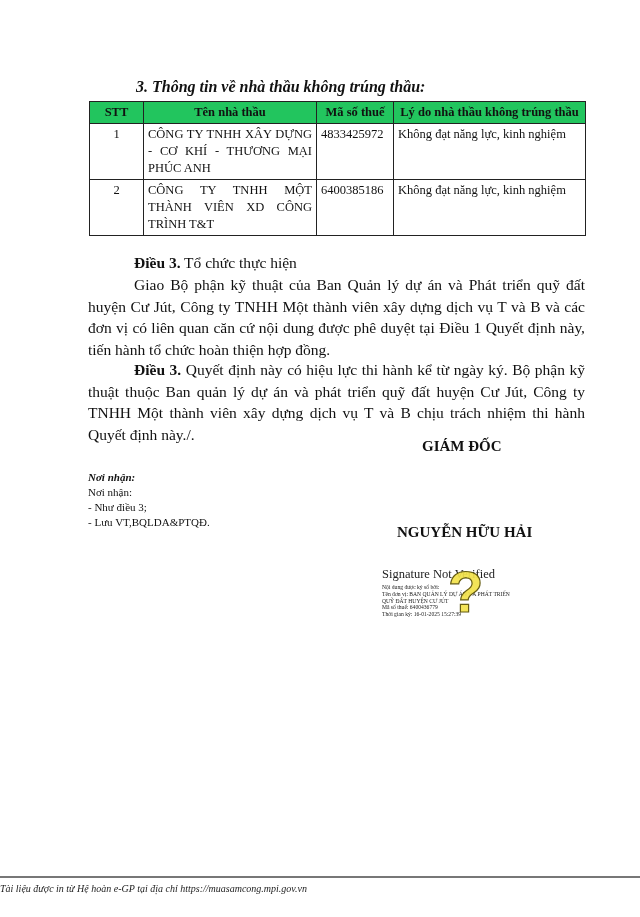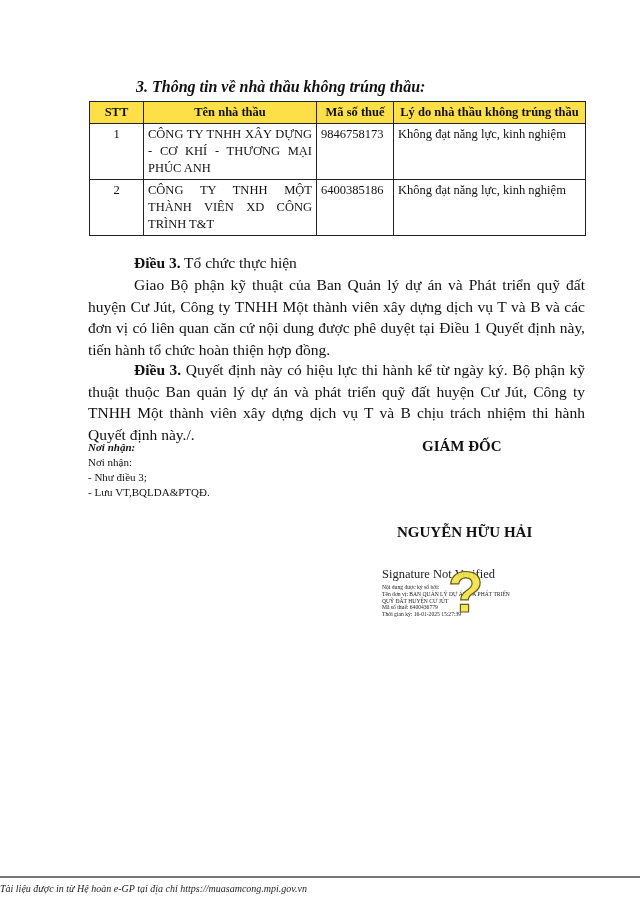--- a/index.html
+++ b/index.html
@@ -12,32 +12,32 @@
     left:136px; top:78px; font-size:16px; font-weight:bold; font-style:italic; margin:0;
   }
   table.bidders {
     position:absolute; left:89px; top:101px; width:496px;
     border-collapse:collapse; font-size:12.5px; table-layout:fixed;
   }
   table.bidders th, table.bidders td {
     border:1.3px solid #222; vertical-align:top; padding:2px 4px 2px 4px; line-height:17px;
   }
   table.bidders th {
-    background:#fde047; font-weight:bold; text-align:center; height:17px; padding-top:2px; padding-bottom:2px;
+    background:#22c55e; font-weight:bold; text-align:center; height:17px; padding-top:2px; padding-bottom:2px;
   }
   table.bidders td.stt { text-align:center; }
   table.bidders td.name { text-align:justify; text-align-last:left; letter-spacing:0; }
   table.bidders tr.row td { height:50px; }
   .para {
     left:88px; width:497px; font-size:15.5px; line-height:21.5px; text-align:justify; margin:0;
   }
   .indent { text-indent:46px; }
   .b { font-weight:bold; }
   .recv {
-    left:88px; top:440px; font-size:11px; line-height:15px;
+    left:88px; top:470px; font-size:11px; line-height:15px;
   }
   .recv .title { font-weight:bold; font-style:italic; }
   .sign-title {
     left:422px; top:438px; font-size:15px; font-weight:bold;
   }
   .sign-name {
     left:397px; top:524px; font-size:15px; font-weight:bold;
   }
   .sig-box {
     left:382px; top:567px; width:170px; height:56px;
@@ -73,21 +73,21 @@
       <th>STT</th>
       <th>Tên nhà thầu</th>
       <th>Mã số thuế</th>
       <th>Lý do nhà thầu không trúng thầu</th>
     </tr>
   </thead>
   <tbody>
     <tr class="row">
       <td class="stt">1</td>
       <td class="name">CÔNG TY TNHH XÂY DỰNG - CƠ KHÍ - THƯƠNG MẠI PHÚC ANH</td>
-      <td>9846758173</td>
+      <td>4833425972</td>
       <td>Không đạt năng lực, kinh nghiệm</td>
     </tr>
     <tr class="row">
       <td class="stt">2</td>
       <td class="name">CÔNG TY TNHH MỘT THÀNH VIÊN XD CÔNG TRÌNH T&amp;T</td>
       <td>6400385186</td>
       <td>Không đạt năng lực, kinh nghiệm</td>
     </tr>
   </tbody>
 </table>

